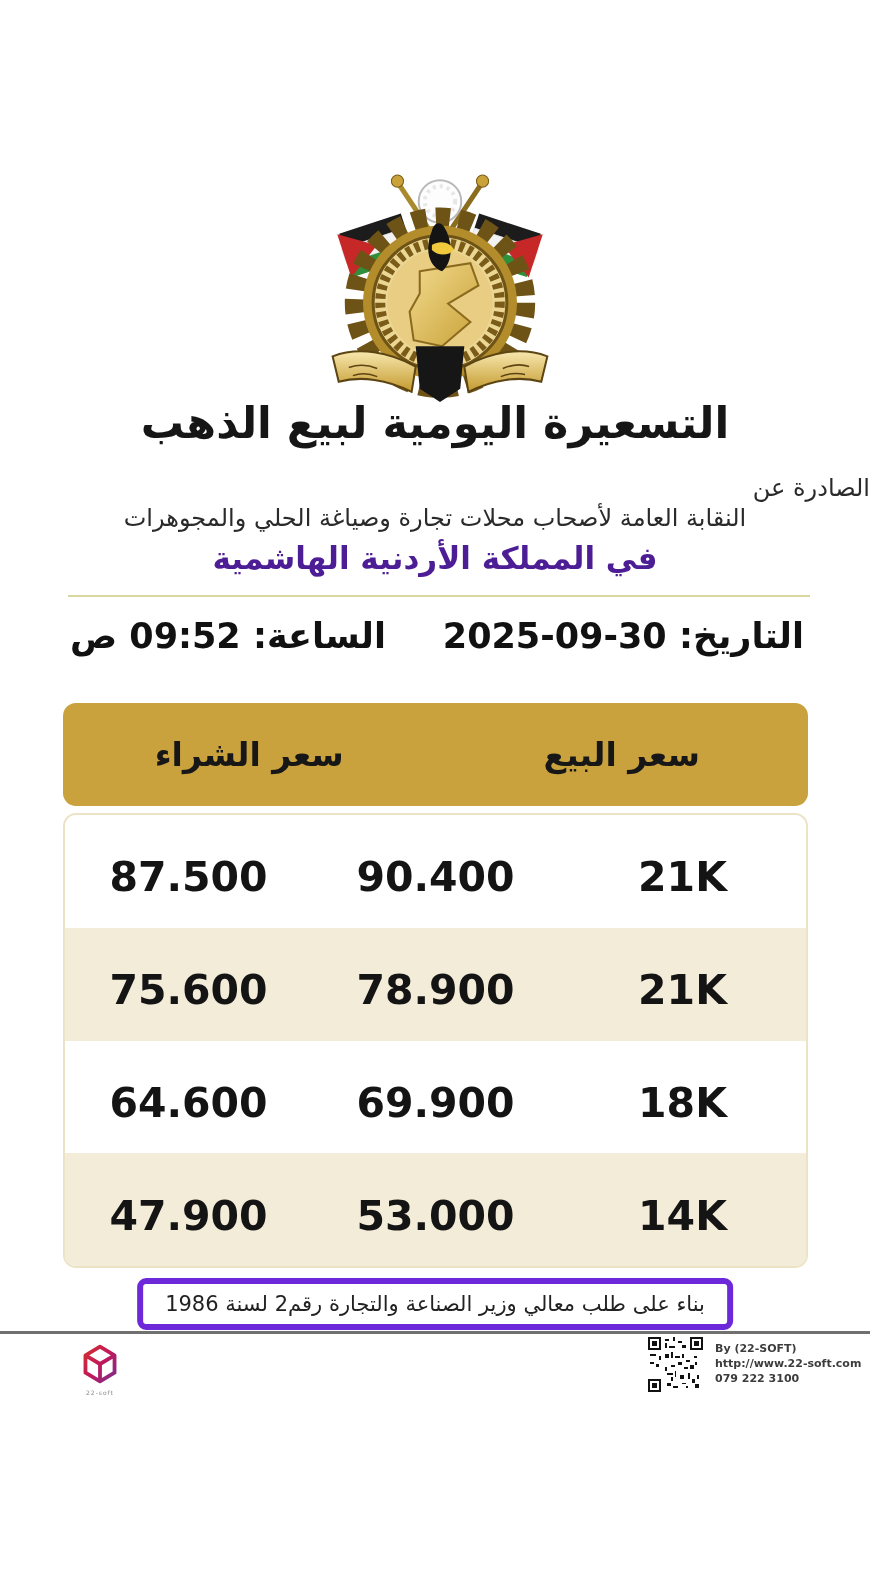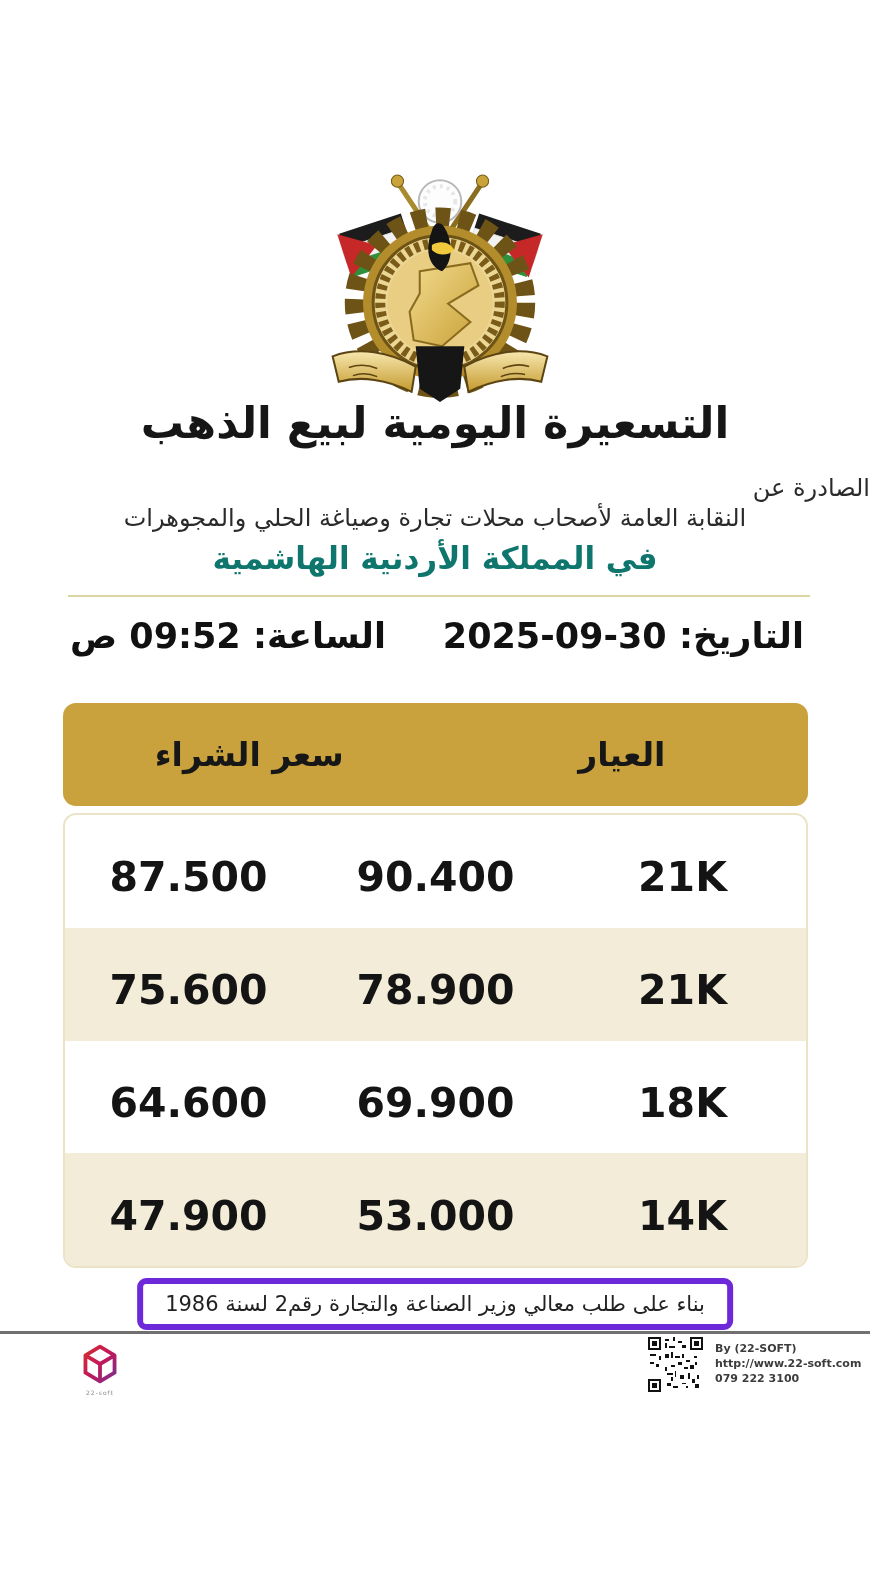--- a/index.html
+++ b/index.html
@@ -5,21 +5,21 @@
   * { margin:0; padding:0; box-sizing:border-box; }
   html,body { background:#ffffff; }
   body { font-family:"DejaVu Sans","Liberation Sans",sans-serif; color:#1a1a1a; }
   .page { position:relative; width:870px; height:1573px; background:#ffffff; overflow:hidden; margin:0 auto; direction:rtl; }
 
   .emblem { position:absolute; left:318px; top:168px; width:244px; height:238px; }
 
   .title   { position:absolute; top:398px; left:0; right:0; text-align:center; font-size:43px; font-weight:bold; color:#161616; letter-spacing:-1px; }
   .issued  { position:absolute; top:474px; left:0; right:0; text-align:right; font-size:24px; color:#2a2a2a; }
   .issuer  { position:absolute; top:504px; left:0; right:0; text-align:center; font-size:24px; color:#2a2a2a; }
-  .country { position:absolute; top:540px; left:0; right:0; text-align:center; font-size:31px; font-weight:bold; color:#0f766e; }
+  .country { position:absolute; top:540px; left:0; right:0; text-align:center; font-size:31px; font-weight:bold; color:#4c1d95; }
 
   .divider { position:absolute; top:595px; left:68px; width:742px; height:2px; background:#d9d6a2; }
 
   .datetime { position:absolute; top:616px; left:70px; right:66px; display:flex; justify-content:space-between; align-items:center; font-size:35px; font-weight:bold; color:#111; }
   .datetime .grp { white-space:nowrap; }
 
   .thead { position:absolute; top:703px; left:63px; width:745px; height:103px; background:#c9a23e; border-radius:13px; display:flex; align-items:center; }
   .thead .col { flex:1; text-align:center; font-size:33px; font-weight:bold; color:#171717; }
 
   .tbody { position:absolute; top:813px; left:63px; width:745px; height:455px; border:2px solid #ece3c6; border-radius:13px; overflow:hidden; background:#fff; display:flex; flex-direction:column; }
@@ -108,21 +108,21 @@
       <span>التاريخ:</span>
       <span>30-09-2025</span>
     </span>
     <span class="grp">
       <span>الساعة:</span>
       <span>09:52 ص</span>
     </span>
   </div>
 
   <div class="thead">
-    <div class="col">العيار</div>
+    <div class="col">سعر البيع</div>
     <div class="col">سعر الشراء</div>
   </div>
 
   <div class="tbody">
     <div class="trow">
       <div class="cell">21K</div>
       <div class="cell">90.400</div>
       <div class="cell">87.500</div>
     </div>
     <div class="trow alt">

